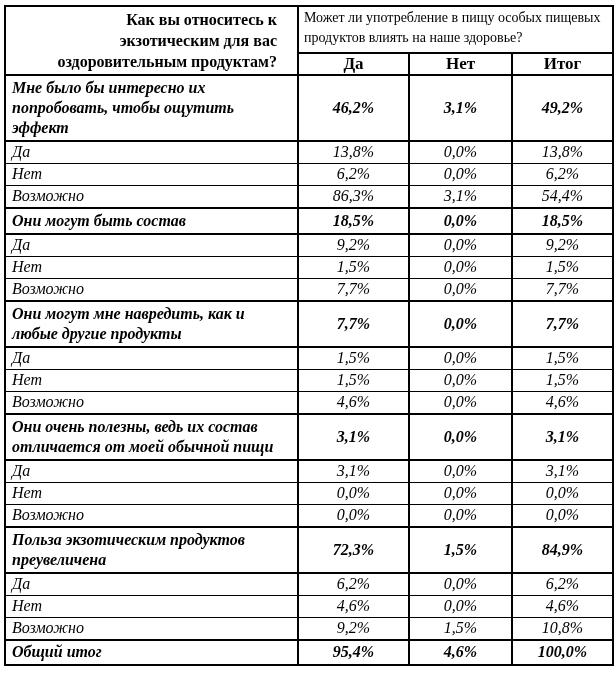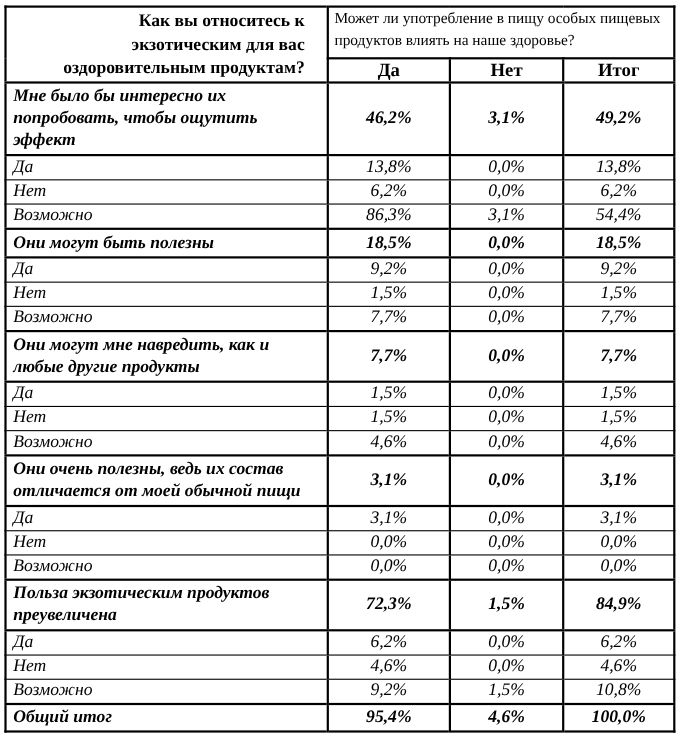--- a/index.html
+++ b/index.html
@@ -110,21 +110,21 @@
         <td class="val">0,0%</td>
         <td class="val">6,2%</td>
       </tr>
       <tr class="det">
         <td class="label">Возможно</td>
         <td class="val">86,3%</td>
         <td class="val">3,1%</td>
         <td class="val">54,4%</td>
       </tr>
       <tr class="cat">
-        <td class="label">Они могут быть полезны</td>
+        <td class="label">Они могут быть состав</td>
         <td class="val">18,5%</td>
         <td class="val">0,0%</td>
         <td class="val">18,5%</td>
       </tr>
       <tr class="det">
         <td class="label">Да</td>
         <td class="val">9,2%</td>
         <td class="val">0,0%</td>
         <td class="val">9,2%</td>
       </tr>

